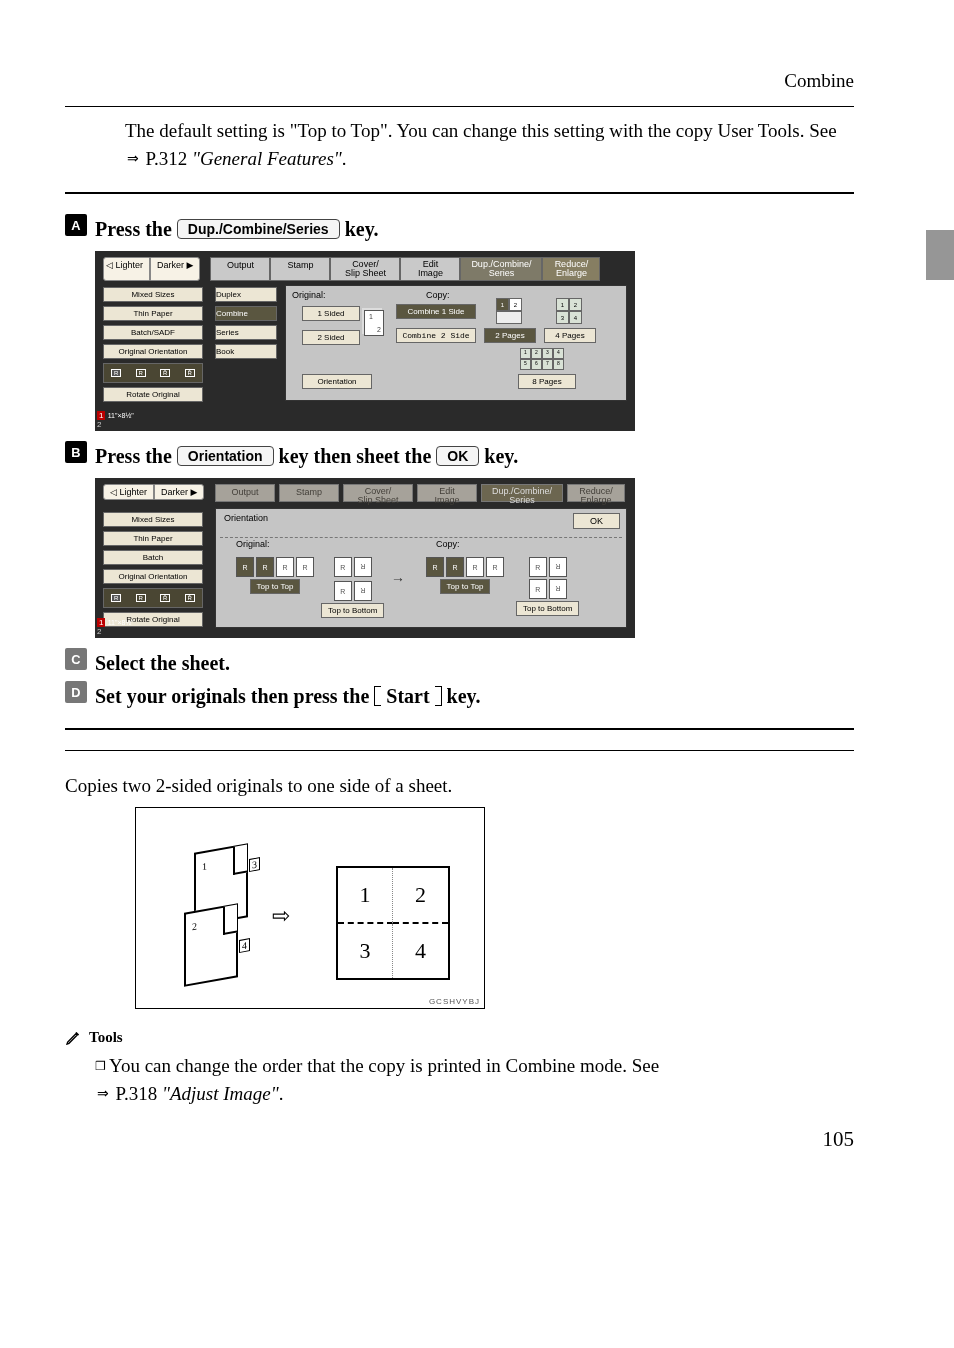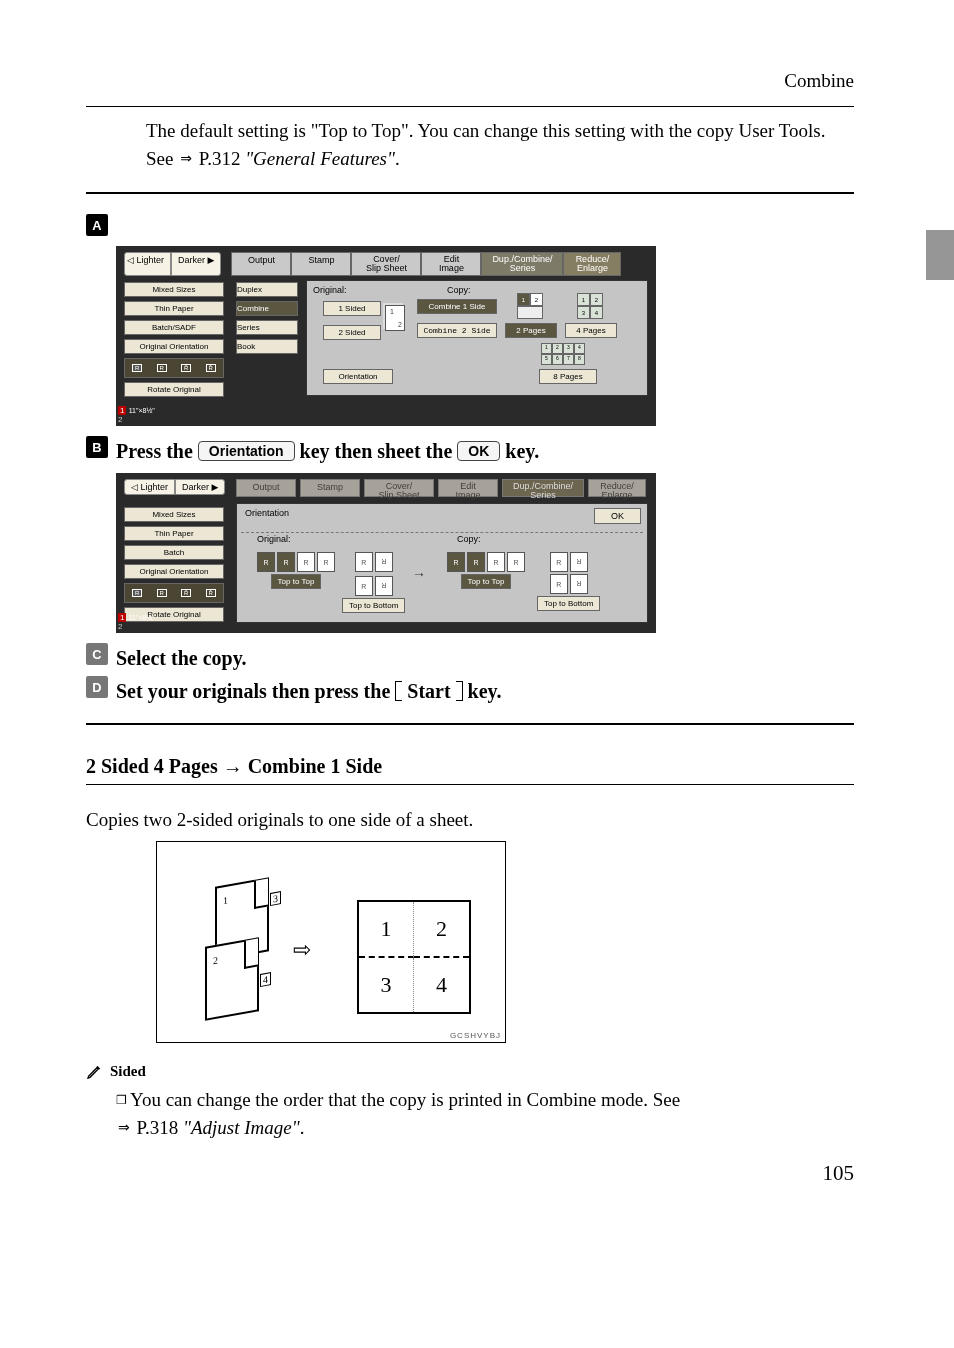--- a/index.html
+++ b/index.html
@@ -5,21 +5,21 @@
   body {
     margin: 0;
     padding: 0;
     font-family: "Palatino Linotype", "Book Antiqua", Palatino, serif;
     background: #fff;
     color: #000;
     width: 954px;
     position: relative;
   }
   .page {
-    padding: 70px 100px 40px 86px;
+    padding: 70px 100px 40px 65px;
   }
   .top-hr {
     border: none;
     border-top: 1px solid #000;
     margin: 0 0 10px 0;
   }
   .right-header {
     text-align: right;
     font-size: 19px;
     margin-bottom: 14px;
@@ -346,20 +346,23 @@
   </div>
 
   <hr class="thick-hr">
 
   <div class="step-row">
     <span class="step-badge badge-black">
       <svg viewBox="0 0 24 24">
           <text x="12" y="17" text-anchor="middle" fill="#fff" font-size="14" font-family="Arial" font-weight="bold">A</text>
         </svg>
     </span>
+    <span class="step-text">
+      <span>Press the </span><span class="btn-token">Dup./Combine/Series</span><span> key.</span>
+    </span>
   </div>
 
   <div class="screenshot-holder">
     <div class="ss1">
 
       <div class="ss-toprow">
         <div class="ld-group">
           <div class="ld" style="border-radius:3px 0 0 3px; padding-left:2px;">◁ <span>Lighter</span></div>
           <div class="ld" style="border-radius:0 3px 3px 0;"><span>Darker</span> ▶</div>
         </div>
@@ -551,37 +554,36 @@
       </div>
     </div>
   </div>
 
   <div class="step-row">
     <span class="step-badge badge-gray">
       <svg viewBox="0 0 24 24">
           <text x="12" y="17" text-anchor="middle" fill="#fff" font-size="14" font-family="Arial" font-weight="bold">C</text>
         </svg>
     </span>
-    <span class="step-text">Select the copy.</span>
+    <span class="step-text">Select the sheet.</span>
   </div>
 
   <div class="step-row">
     <span class="step-badge badge-gray">
       <svg viewBox="0 0 24 24">
           <text x="12" y="17" text-anchor="middle" fill="#fff" font-size="14" font-family="Arial" font-weight="bold">D</text>
         </svg>
     </span>
     <span class="step-text">
       <span>Set your originals then press the </span><span class="start-bracket"></span> <span>Start</span> <span class="end-bracket"></span><span> key.</span>
     </span>
   </div>
 
   <hr class="thick-hr">
 
-  <div class="sect-head">2 Sided 4 Pages → Combine 1 Side</div>
   <hr class="med-hr" style="margin-top:4px;">
 
   <div class="body-text">Copies two 2-sided originals to one side of a sheet.</div>
 
   <div class="fig-wrap">
     <div class="fig-box">
       <div class="fb-left1">
         <div class="tr"></div>
         <span class="n1">1</span>
         <span class="n3">3</span>
@@ -601,21 +603,21 @@
       <div class="fb-footer">GCSHVYBJ</div>
     </div>
   </div>
 
   <div style="margin-top:20px;">
     <span class="pencil">
       <svg viewBox="0 0 24 24">
           <path d="M3 21l3-1 12-12-2-2L4 18l-1 3zM17 4l3 3" stroke="#000" stroke-width="2" fill="none" stroke-linecap="round"></path>
         </svg>
     </span>
-    <span class="note-head">Sided</span>
+    <span class="note-head">Tools</span>
     <div class="note-text" style="margin-left:30px;margin-top:4px;">
       <span style="font-family:Arial;font-size:12px;vertical-align:2px;">❒ </span>
       <span>You can change the order that the copy is printed in Combine mode. See </span><br>
       <span class="cross-ref">⇒</span>
       <span>P.318 </span><span class="italic">"Adjust Image"</span><span>.</span>
     </div>
   </div>
 
   <div class="pnum">105</div>
 </div>

